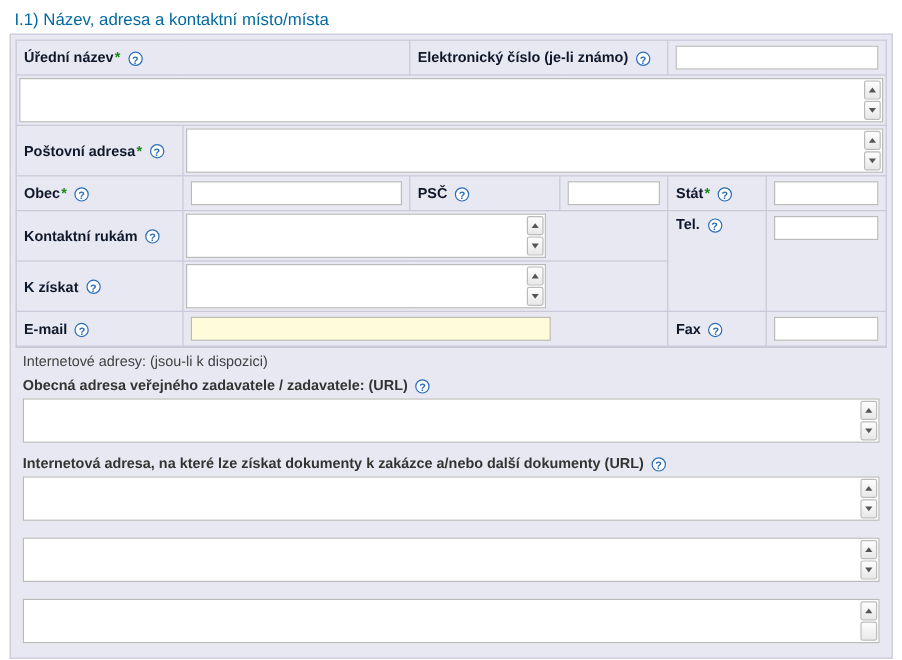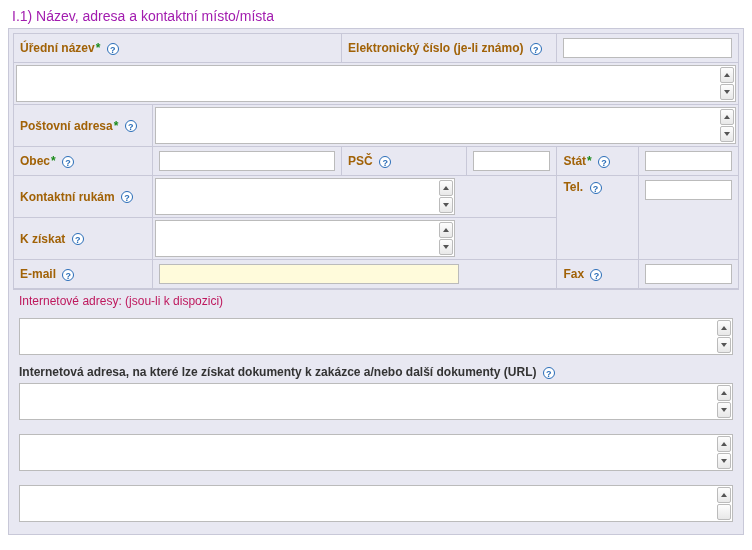--- a/index.html
+++ b/index.html
@@ -7,40 +7,40 @@
     margin: 0;
     padding: 8px;
     font-family: "Segoe UI", Tahoma, sans-serif;
     font-size: 12px;
     background: #fff;
     color: #333;
     width: 752px;
   }
   .section-title {
     font-size: 14px;
-    color: #a21caf;
+    color: #0369a1;
     margin: 0 0 4px 4px;
   }
   .panel {
     background: #e8e8f2;
     border: 1px solid #c8c8d8;
     padding: 4px;
   }
   table.form-table {
     width: 100%;
     border-collapse: collapse;
   }
   table.form-table td {
     border: 1px solid #c8c8d8;
     padding: 4px 6px;
     vertical-align: middle;
     background: #e8e8f2;
   }
   td.label-cell { white-space: nowrap; }
-  .lbl { font-weight: bold; color: #a16207; text-align: right; }
+  .lbl { font-weight: bold; color: #0f172a; text-align: right; }
   .req { color: #1a8a1a; font-weight: bold; margin-left: 1px; }
   .help-icon {
     display: inline-block;
     width: 12px; height: 12px;
     border-radius: 50%;
     border: 1px solid #2a6db8;
     color: #2a6db8;
     font-size: 9px;
     line-height: 12px;
     text-align: center;
@@ -103,21 +103,21 @@
   }
   .spinner .tri-down {
     width: 0; height: 0;
     border-left: 3px solid transparent;
     border-right: 3px solid transparent;
     border-top: 4px solid #555;
   }
   .highlight input[type=text] { background: #fffbdb; }
   .sub-section {
     font-size: 12px;
-    color: #be185d;
+    color: #404040;
     padding: 4px 6px;
     border-top: 1px solid #c8c8d8;
   }
   .url-block {
     padding: 2px 6px 0 6px;
   }
   .url-block .url-label {
     font-weight: bold;
     margin-bottom: 2px;
   }
@@ -258,20 +258,24 @@
         <span class="help-icon">?</span>
       </td>
       <td><input type="text" value="" style=""></td>
     </tr>
   </tbody>
     </table>
 
   <div class="sub-section">Internetové adresy: (jsou-li k dispozici)</div>
 
   <div class="url-block">
+    <div class="url-label">
+      <span>Obecná adresa veřejného zadavatele / zadavatele: (URL)</span>
+      <span class="help-icon">?</span>
+    </div>
     <div class="textarea-wrap tall">
       <textarea style=""></textarea>
       <div class="spinner">
         <div class="btn">
             <div class="tri-up"></div>
           </div>
         <div class="btn">
             <div class="tri-down"></div>
           </div>
       </div>

